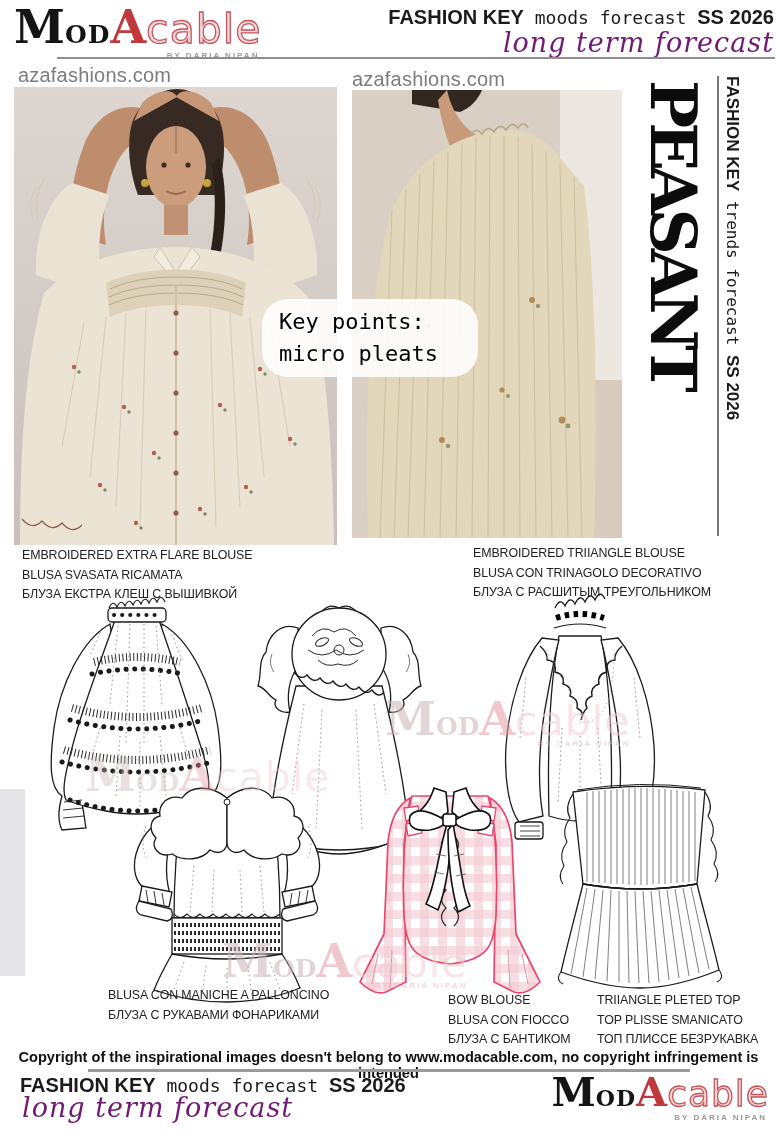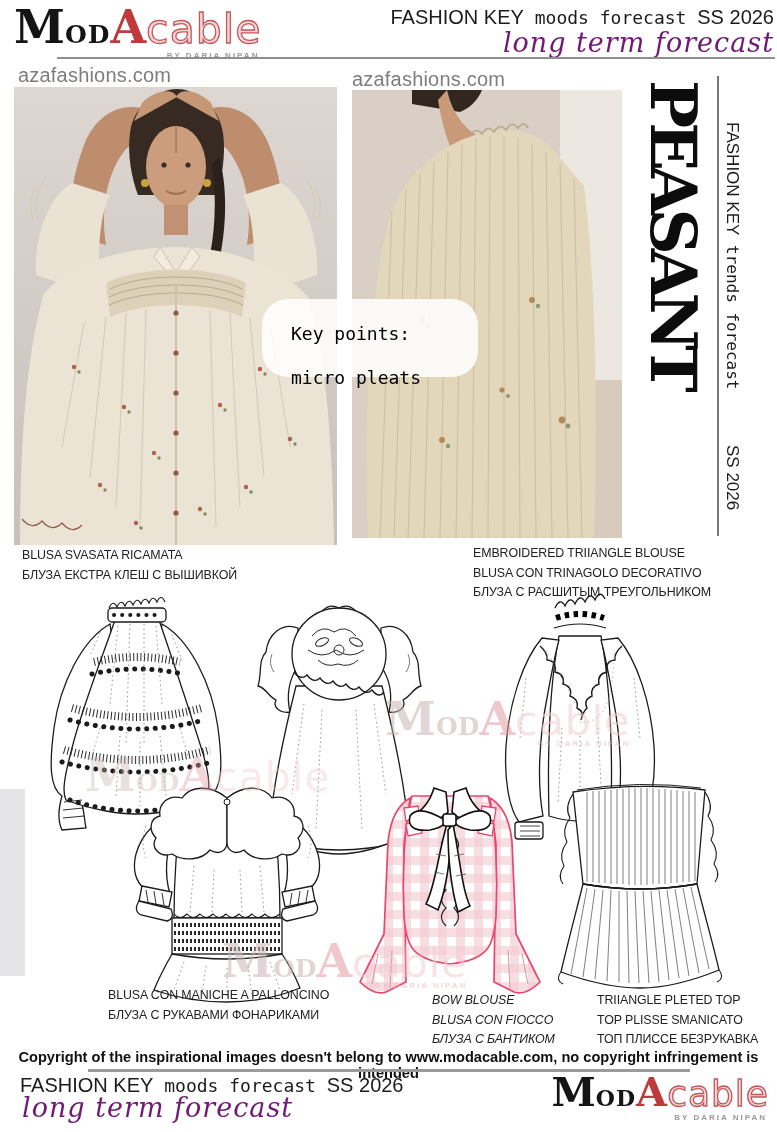--- a/index.html
+++ b/index.html
@@ -16,33 +16,33 @@
                color:#f3dadb;-webkit-text-stroke:1.3px #c8555a;letter-spacing:1px;}
   .logo-wrap{line-height:1;}
   .logo-tagline{position:absolute;right:2px;bottom:-10px;font-size:8px;font-weight:700;
                 letter-spacing:2px;color:#9a9a9a;white-space:nowrap;}
   .logo.small .lg{font-size:40px;}
   .logo.small .sm{font-size:22px;}
   .logo.small .cable{font-size:36px;}
 
   
   .hdr-right{right:3px;top:6px;text-align:right;white-space:nowrap;}
-  .fk-bold{font-weight:400;font-size:20px;letter-spacing:0;margin-top:46px;}
+  .fk-bold{font-weight:700;font-size:20px;letter-spacing:0;}
   .fk-mono{font-family:"DejaVu Sans Mono",monospace;font-size:18px;}
   .script{font-family:"DejaVu Serif",serif;font-style:italic;font-size:27px;letter-spacing:1px;color:#701a75;}
   .hdr-rule{left:57px;top:57px;width:718px;height:2px;background:#8e8e8e;}
 
   
   .credit{font-size:20px;color:#7d7d7d;letter-spacing:.2px;}
   .photo{overflow:hidden;}
 
   
   .keybox{left:262px;top:299px;width:216px;height:78px;background:rgba(255,255,255,.88);
           border-radius:26px;z-index:6;padding:7px 0 0 17px;box-sizing:border-box;}
-  .keybox p{margin:12px;font-family:"DejaVu Sans Mono",monospace;font-size:18px;line-height:32px;color:#000;}
+  .keybox p{margin:0;font-family:"DejaVu Sans Mono",monospace;font-size:22px;line-height:32px;color:#000;}
 
   
   .peasant{left:636px;top:80px;height:302px;writing-mode:vertical-rl;
            font-family:"DejaVu Serif",serif;font-weight:700;font-size:64px;letter-spacing:-6px;color:#0c0c0c;}
   .side-rule{left:717px;top:76px;width:2px;height:460px;background:#777;}
   .side-brand{left:722px;top:76px;height:462px;writing-mode:vertical-rl;white-space:nowrap;}
   .side-brand .fk-bold{font-size:17px;}
   .side-brand .fk-mono{font-size:16px;}
 
   
@@ -217,20 +217,21 @@
     <p>micro pleats</p>
   </div>
 
   <div class="abs peasant">PEASANT</div>
   <div class="abs side-rule"></div>
   <div class="abs side-brand">
     <span class="fk-bold">FASHION KEY</span><span class="fk-mono"> trends forecast </span><span class="fk-bold">SS 2026</span>
   </div>
 
   <div class="abs glabel" style="left:22px;top:546px;width:245px;">
+    <p>EMBROIDERED EXTRA FLARE BLOUSE</p>
     <p>BLUSA SVASATA RICAMATA</p>
     <p>БЛУЗА ЕКСТРА КЛЕШ С ВЫШИВКОЙ</p>
   </div>
   <div class="abs glabel" style="left:473px;top:544px;width:250px;">
     <p>EMBROIDERED TRIIANGLE BLOUSE</p>
     <p>BLUSA CON TRINAGOLO DECORATIVO</p>
     <p>БЛУЗА С РАСШИТЫМ ТРЕУГОЛЬНИКОМ</p>
   </div>
 
   <div class="abs gray-block"></div>
@@ -424,21 +425,21 @@
     <div>
       <span class="lg">M</span><span class="sm">OD</span><span class="lg red">A</span><span class="cable">cable</span>
     </div>
     <div class="wm-tag">BY DARIA NIPAN</div>
   </div>
 
   <div class="abs glabel" style="left:108px;top:986px;width:250px;z-index:7;">
     <p>BLUSA CON MANICHE A PALLONCINO</p>
     <p>БЛУЗА С РУКАВАМИ ФОНАРИКАМИ</p>
   </div>
-  <div class="abs glabel" style="left:432px;top:991px;width:160px;z-index:7;font-style:italic;">
+  <div class="abs glabel" style="left:448px;top:991px;width:160px;z-index:7;">
     <p>BOW BLOUSE</p>
     <p>BLUSA CON FIOCCO</p>
     <p>БЛУЗА С БАНТИКОМ</p>
   </div>
   <div class="abs glabel" style="left:597px;top:991px;width:175px;z-index:7;">
     <p>TRIIANGLE PLETED TOP</p>
     <p>TOP PLISSE SMANICATO</p>
     <p>ТОП ПЛИССЕ БЕЗРУКАВКА</p>
   </div>
 

